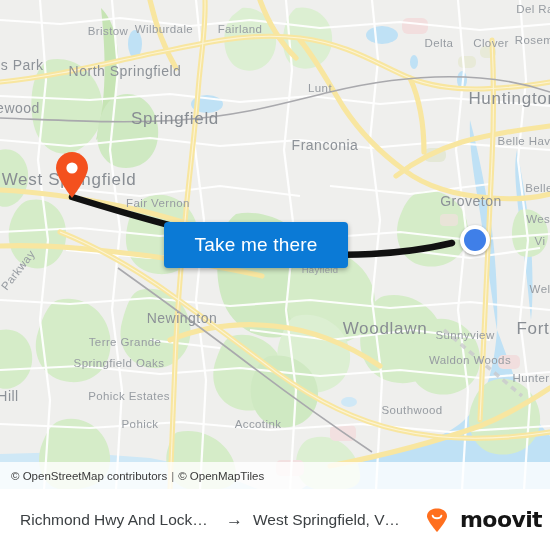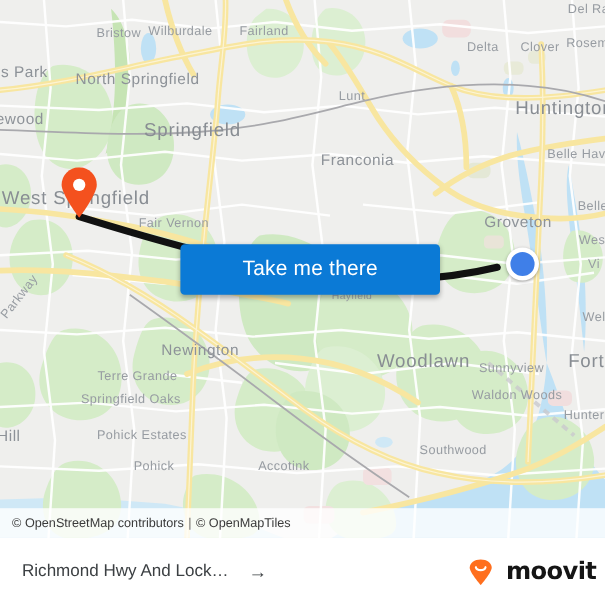--- a/index.html
+++ b/index.html
@@ -53,21 +53,21 @@
   .origin-dot::after{
     content:"";position:absolute;left:4px;top:4px;
     width:22px;height:22px;border-radius:50%;
     background:#3f7fe8;
   }
 
   
   #takeBtn{
     position:absolute;
     left:164px;top:222px;
-    width:236px;height:46px;
+    width:184px;height:46px;
     background:#0b7ad6;
     border:none;border-radius:4px;
     color:#ffffff;
     font-size:19px;
     font-family:"Liberation Sans","DejaVu Sans",sans-serif;
     letter-spacing:.2px;
     cursor:pointer;
     box-shadow:0 2px 5px rgba(0,0,0,.30);
     display:flex;align-items:center;justify-content:center;
   }
@@ -314,20 +314,21 @@
     <div id="attrib">
       <span>© OpenStreetMap contributors</span>
       <span class="sep">|</span>
       <span>© OpenMapTiles</span>
     </div>
   </div>
 
   <div id="footer">
     <div class="ftxt from">Richmond Hwy And Lockhe…</div>
     <div class="arrow">→</div>
+    <div class="ftxt to">West Springfield, Vi…</div>
 
     <div id="logo">
       <svg width="22" height="24" viewBox="0 0 22 24">
         <path d="M11,24 C11,24 1,12.5 1,8.2 C1,3.7 5.4,0.6 11,0.6 C16.6,0.6 21,3.7 21,8.2
                  C21,12.5 11,24 11,24 Z" fill="#ff6f1e"></path>
         <path d="M6.6,7.6 C7.4,11.2 14.6,11.2 15.4,7.6" stroke="#ffffff" stroke-width="1.9" fill="none" stroke-linecap="round"></path>
       </svg>
       <span class="word">moovit</span>
     </div>
   </div>

